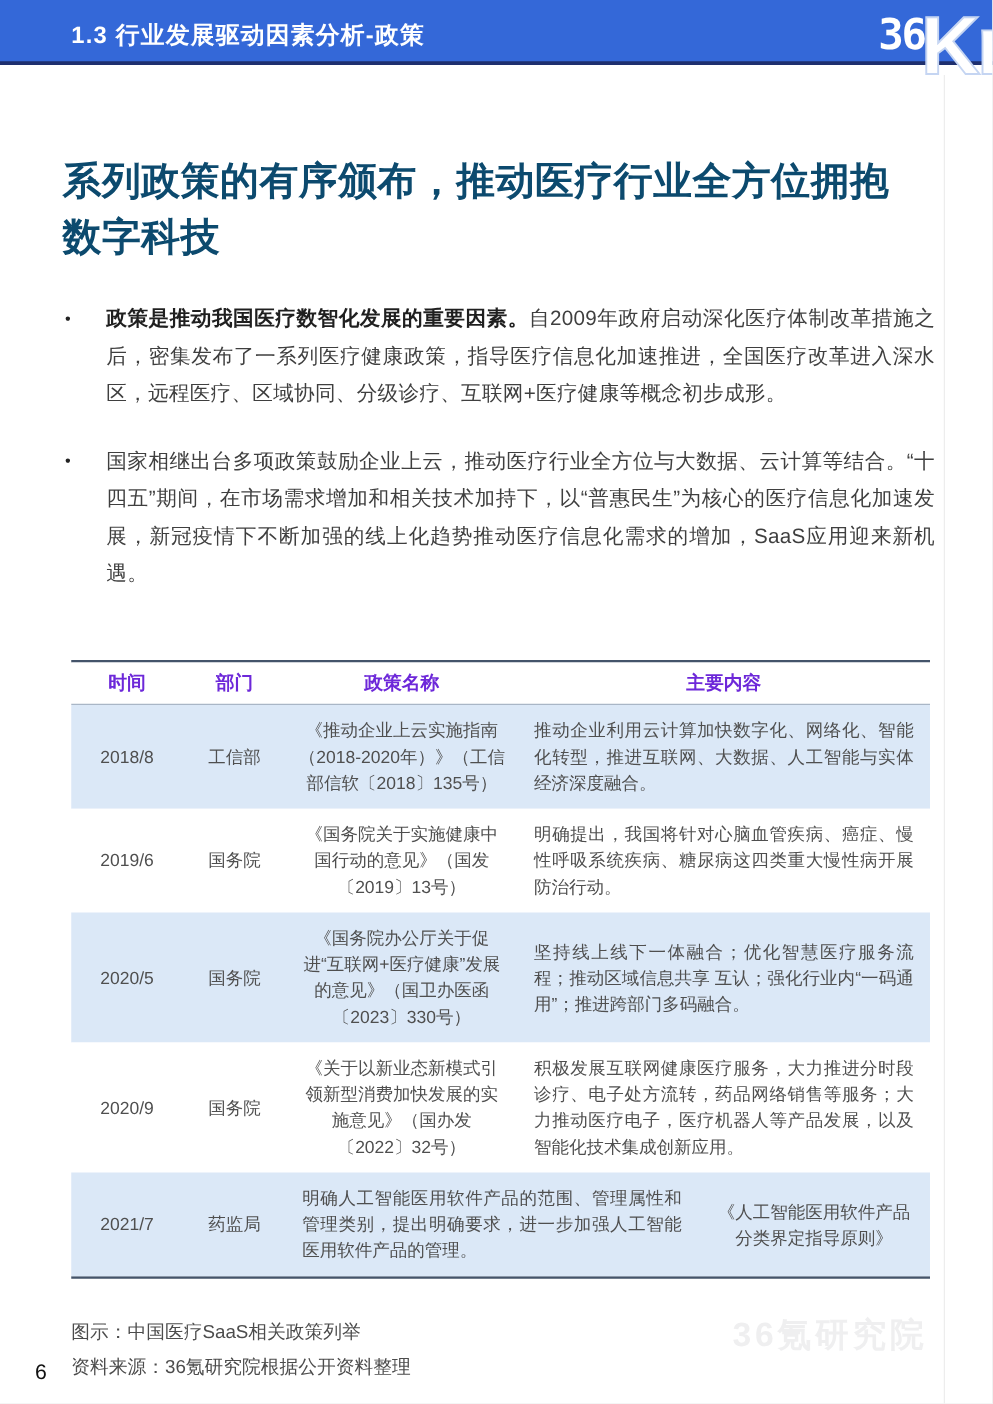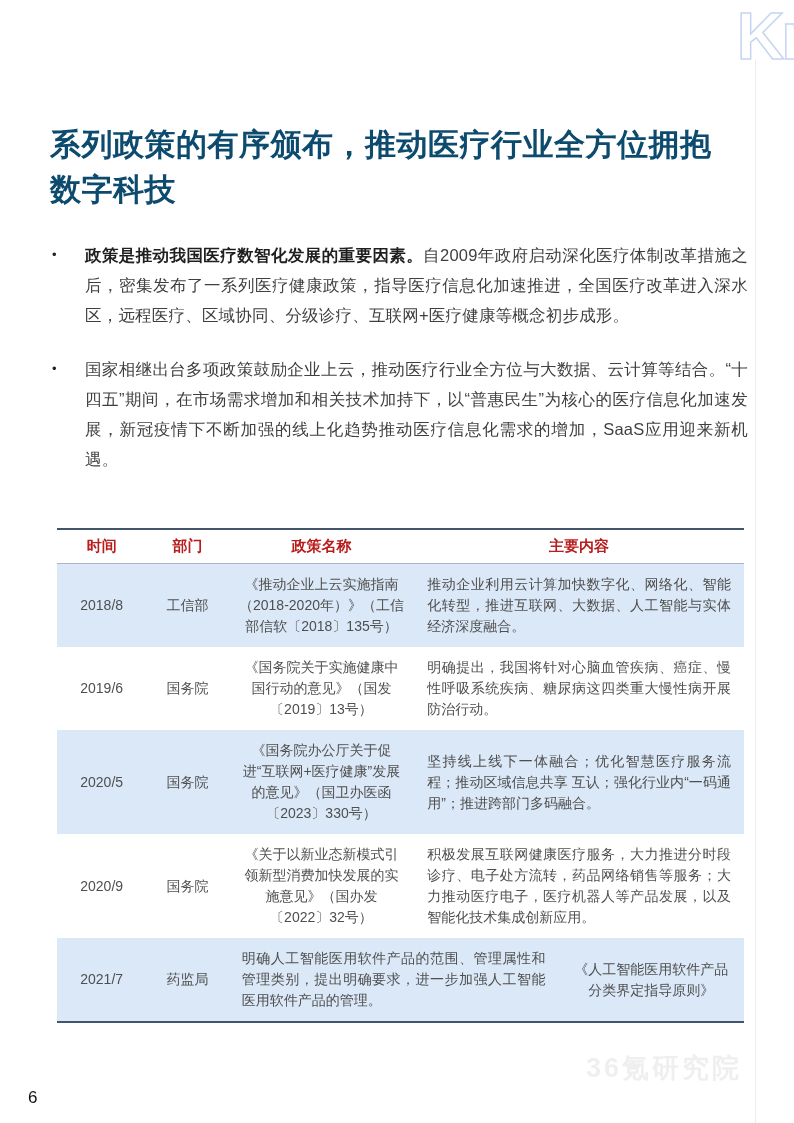--- a/index.html
+++ b/index.html
@@ -47,21 +47,21 @@
   .bullet-lead { font-weight:bold; color:#1f1f1f; }
   
   .policy-table {
     position:absolute; left:57px; top:528px; width:687px;
     border-top:2px solid #44546a; border-bottom:2px solid #44546a;
   }
   .thead {
     display:flex; align-items:center; height:34px;
     border-bottom:1px solid #a9b6c6; background:#ffffff;
   }
-  .th { color:#b91c1c; font-size:15px; font-weight:bold; text-align:center; }
+  .th { color:#6d28d9; font-size:15px; font-weight:bold; text-align:center; }
   .col-time   { width:13%; }
   .col-dept   { width:12%; }
   .col-policy { width:27%; }
   .col-content{ width:48%; }
   .tr { display:flex; align-items:center; background:#ffffff; }
   .tr.alt { background:#dbe8f7; }
   .td { font-size:14px; color:#4f4f4f; line-height:21px; padding:10px 16px; }
   .td.time, .td.dept { text-align:center; }
   .td.policy { text-align:center; padding:10px 9px; }
   .td.content { text-align:justify; padding:10px 13px; }
@@ -82,20 +82,23 @@
   .page-edge-line {
     position:absolute; right:38px; top:60px; bottom:0; width:1px;
     background:#ededed;
   }
 </style>
 </head>
 <body>
 
 <div class="page">
 
+  <div class="header-bar">
+    <div class="header-title">1.3 行业发展驱动因素分析-政策</div>
+  </div>
   <div class="logo">
     <span class="logo-36">36</span>
     <span class="logo-kr">Kr</span>
   </div>
 
   <div class="page-edge-line"></div>
 
   <div class="doc-title">
     <div>系列政策的有序颁布，推动医疗行业全方位拥抱</div>
     <div>数字科技</div>
@@ -151,15 +154,19 @@
     <div class="tr alt">
       <div class="td time col-time">2021/7</div>
       <div class="td dept col-dept">药监局</div>
       <div class="td content col-content">明确人工智能医用软件产品的范围、管理属性和管理类别，提出明确要求，进一步加强人工智能医用软件产品的管理。</div>
       <div class="td policy col-policy">《人工智能医用软件产品分类界定指导原则》</div>
     </div>
   </div>
 
   <div class="watermark">36氪研究院</div>
 
+  <div class="footer-notes">
+    <div>图示：中国医疗SaaS相关政策列举</div>
+    <div>资料来源：36氪研究院根据公开资料整理</div>
+  </div>
   <div class="page-number">6</div>
 
 </div>
 
 </body></html>

